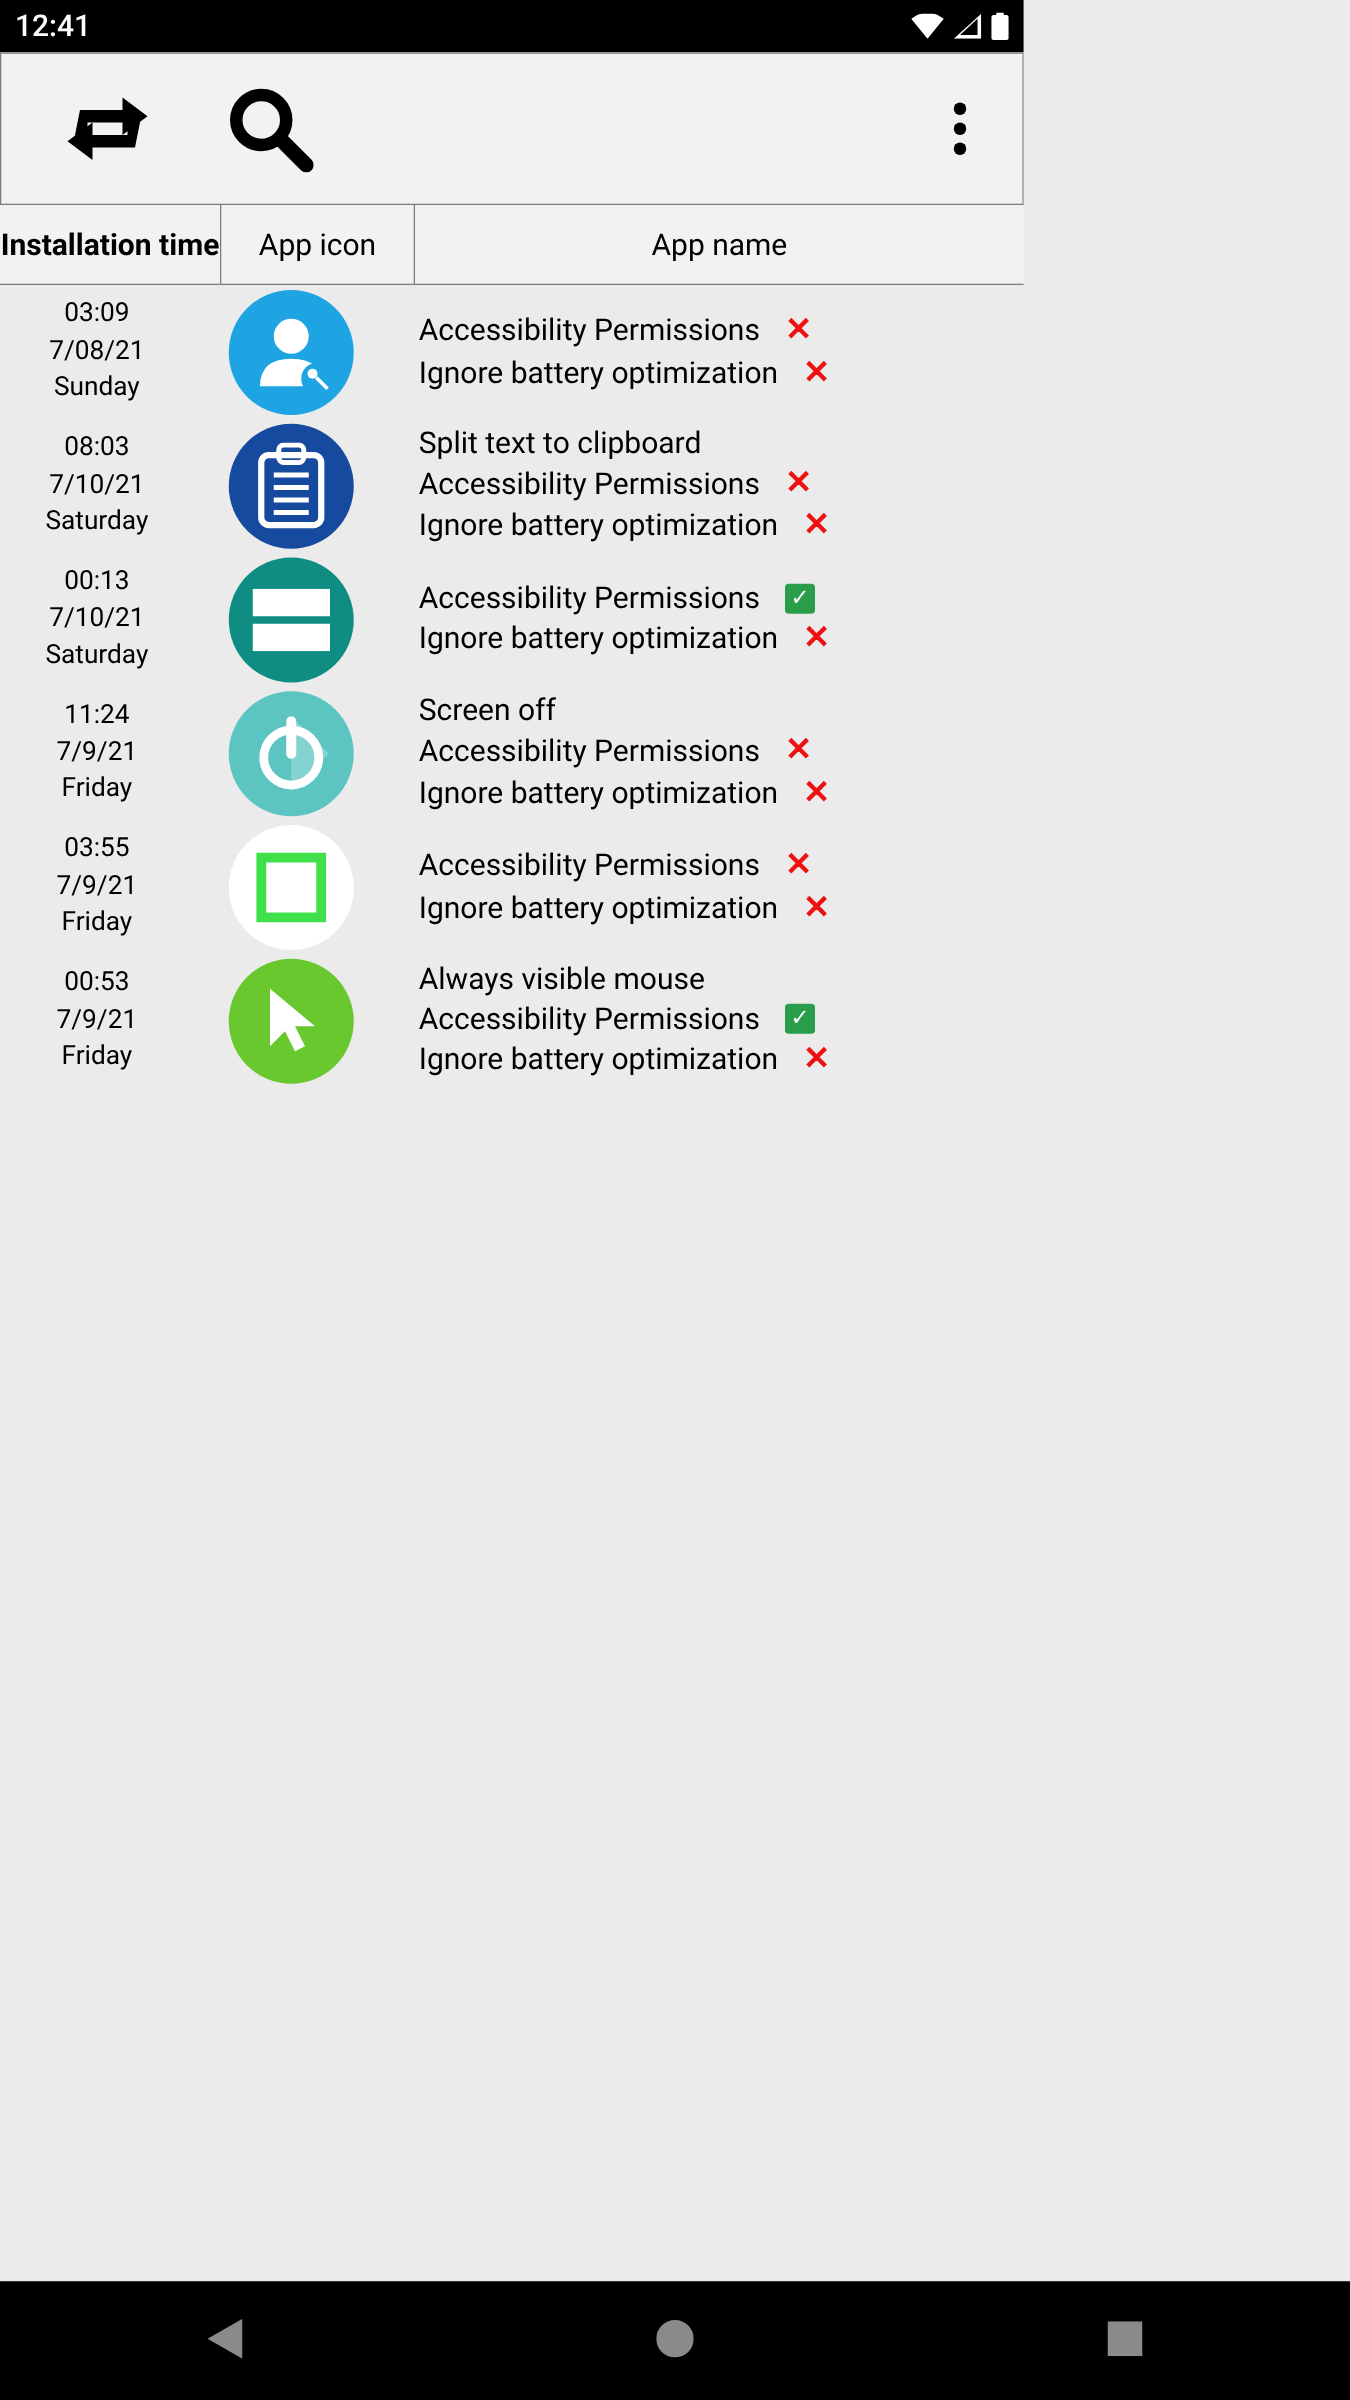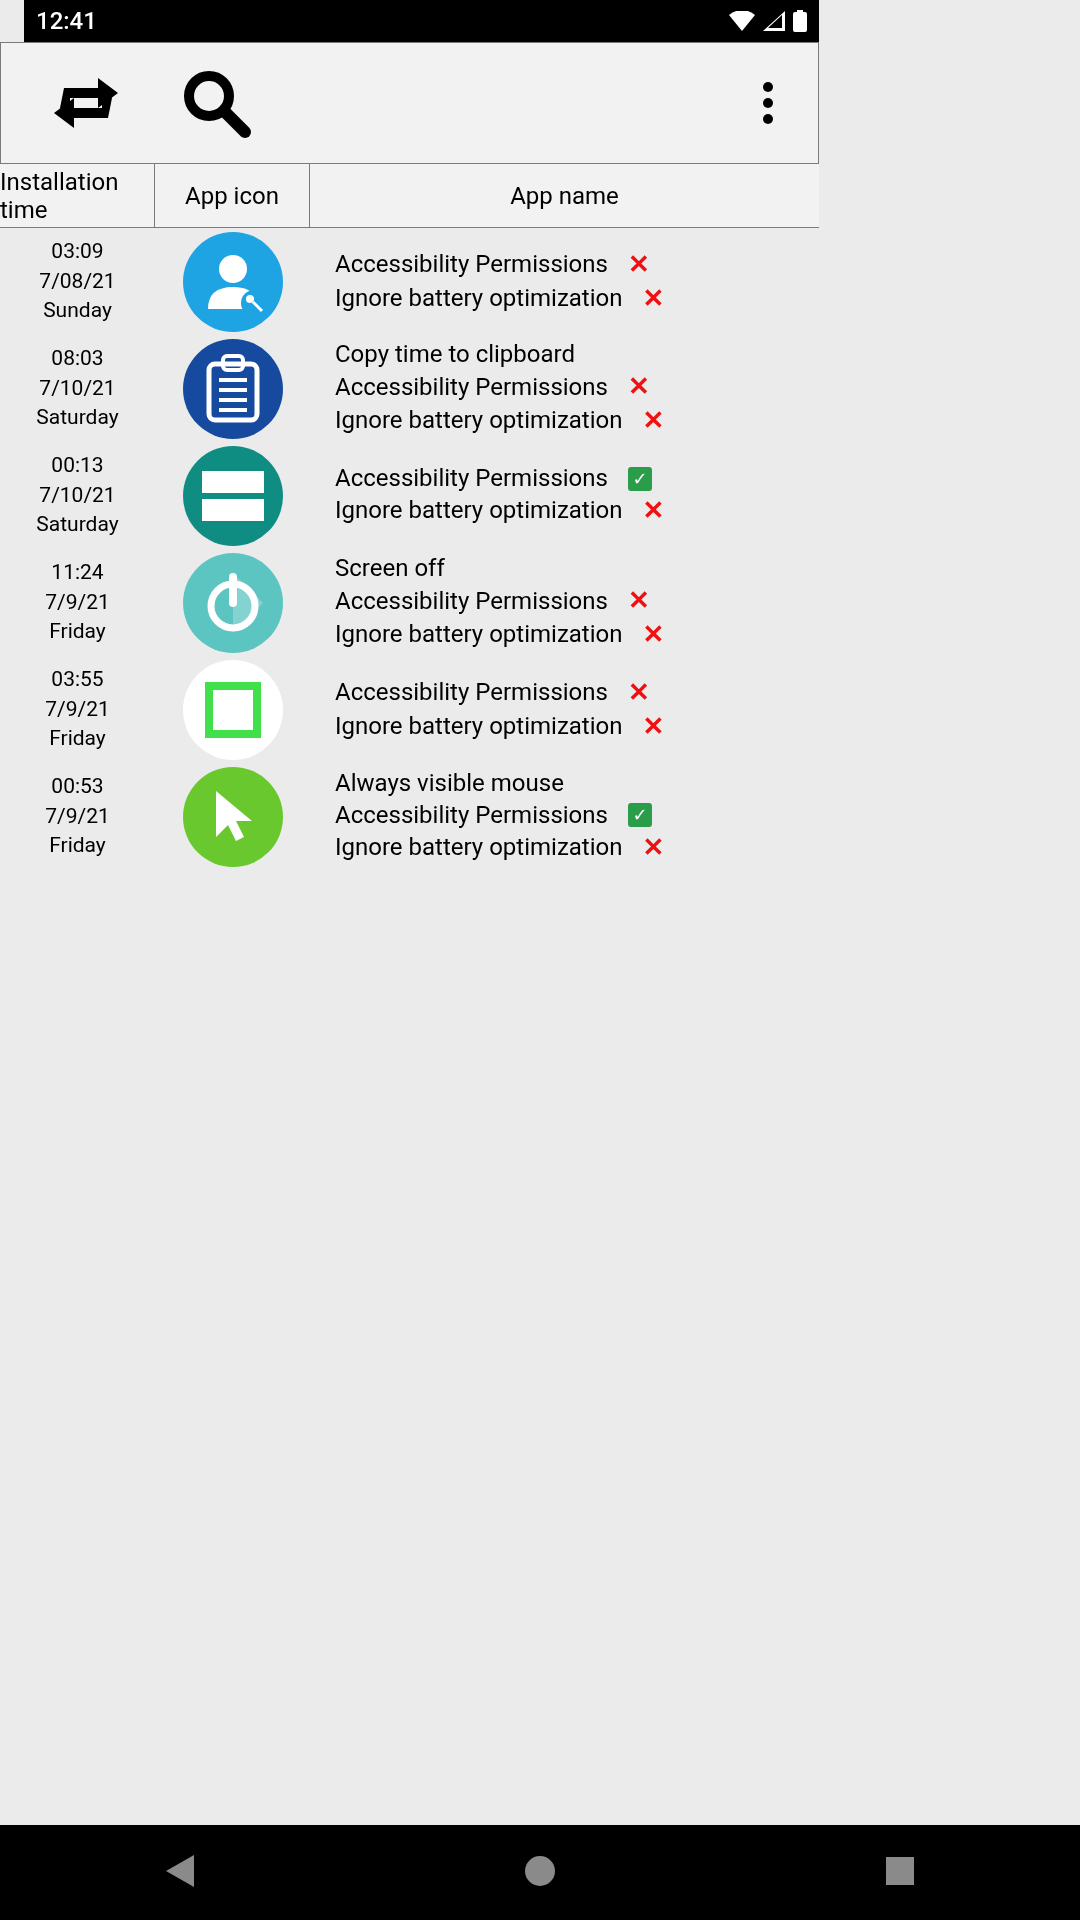--- a/index.html
+++ b/index.html
@@ -13,21 +13,20 @@
     .status-bar {
       height: 42px;
       background: #000;
       display: flex;
       justify-content: space-between;
       align-items: center;
       padding: 0 12px;
       color: #fff;
       font-size: 24px;
       font-weight: 500;
-      margin-left: 24px;
     }
     .status-icons { display: flex; gap: 8px; align-items: center; }
     .toolbar {
       height: 122px;
       background: #f2f2f2;
       border: 1px solid #7a7a7a;
       display: flex;
       align-items: center;
       padding: 0 20px;
     }
@@ -45,21 +44,21 @@
       background: #f2f2f2;
       border-bottom: 1px solid #7a7a7a;
       font-size: 24px;
     }
     .header-col {
       display: flex;
       align-items: center;
       justify-content: center;
       border-right: 1px solid #7a7a7a;
     }
-    .col-time { width: 155px; }
+    .col-time { width: 177px; font-weight: bold; }
     .col-icon { width: 155px; }
     .col-name { flex: 1; }
     .list { background: #ebebeb; }
     .list-row {
       height: 107px;
       display: flex;
       align-items: center;
     }
     .cell-time {
       width: 155px;
@@ -199,21 +198,21 @@
             <rect x="6" y="10" width="48" height="56" rx="6" stroke="#fff" stroke-width="5" fill="none"></rect>
             <rect x="20" y="2" width="20" height="14" rx="4" stroke="#fff" stroke-width="4" fill="none"></rect>
             <line x1="16" y1="26" x2="44" y2="26" stroke="#fff" stroke-width="4"></line>
             <line x1="16" y1="36" x2="44" y2="36" stroke="#fff" stroke-width="4"></line>
             <line x1="16" y1="46" x2="44" y2="46" stroke="#fff" stroke-width="4"></line>
             <line x1="16" y1="56" x2="44" y2="56" stroke="#fff" stroke-width="4"></line>
           </svg>
         </div>
     </div>
     <div class="cell-name">
-      <div>Copy time to clipboard</div>
+      <div>Split text to clipboard</div>
       <div class="perm-line">
         <span>Accessibility Permissions</span> 
           <span class="cross">✕</span>
       </div>
       <div class="perm-line">
         <span>Ignore battery optimization</span> 
           <span class="cross">✕</span>
       </div>
     </div>
     </div>

